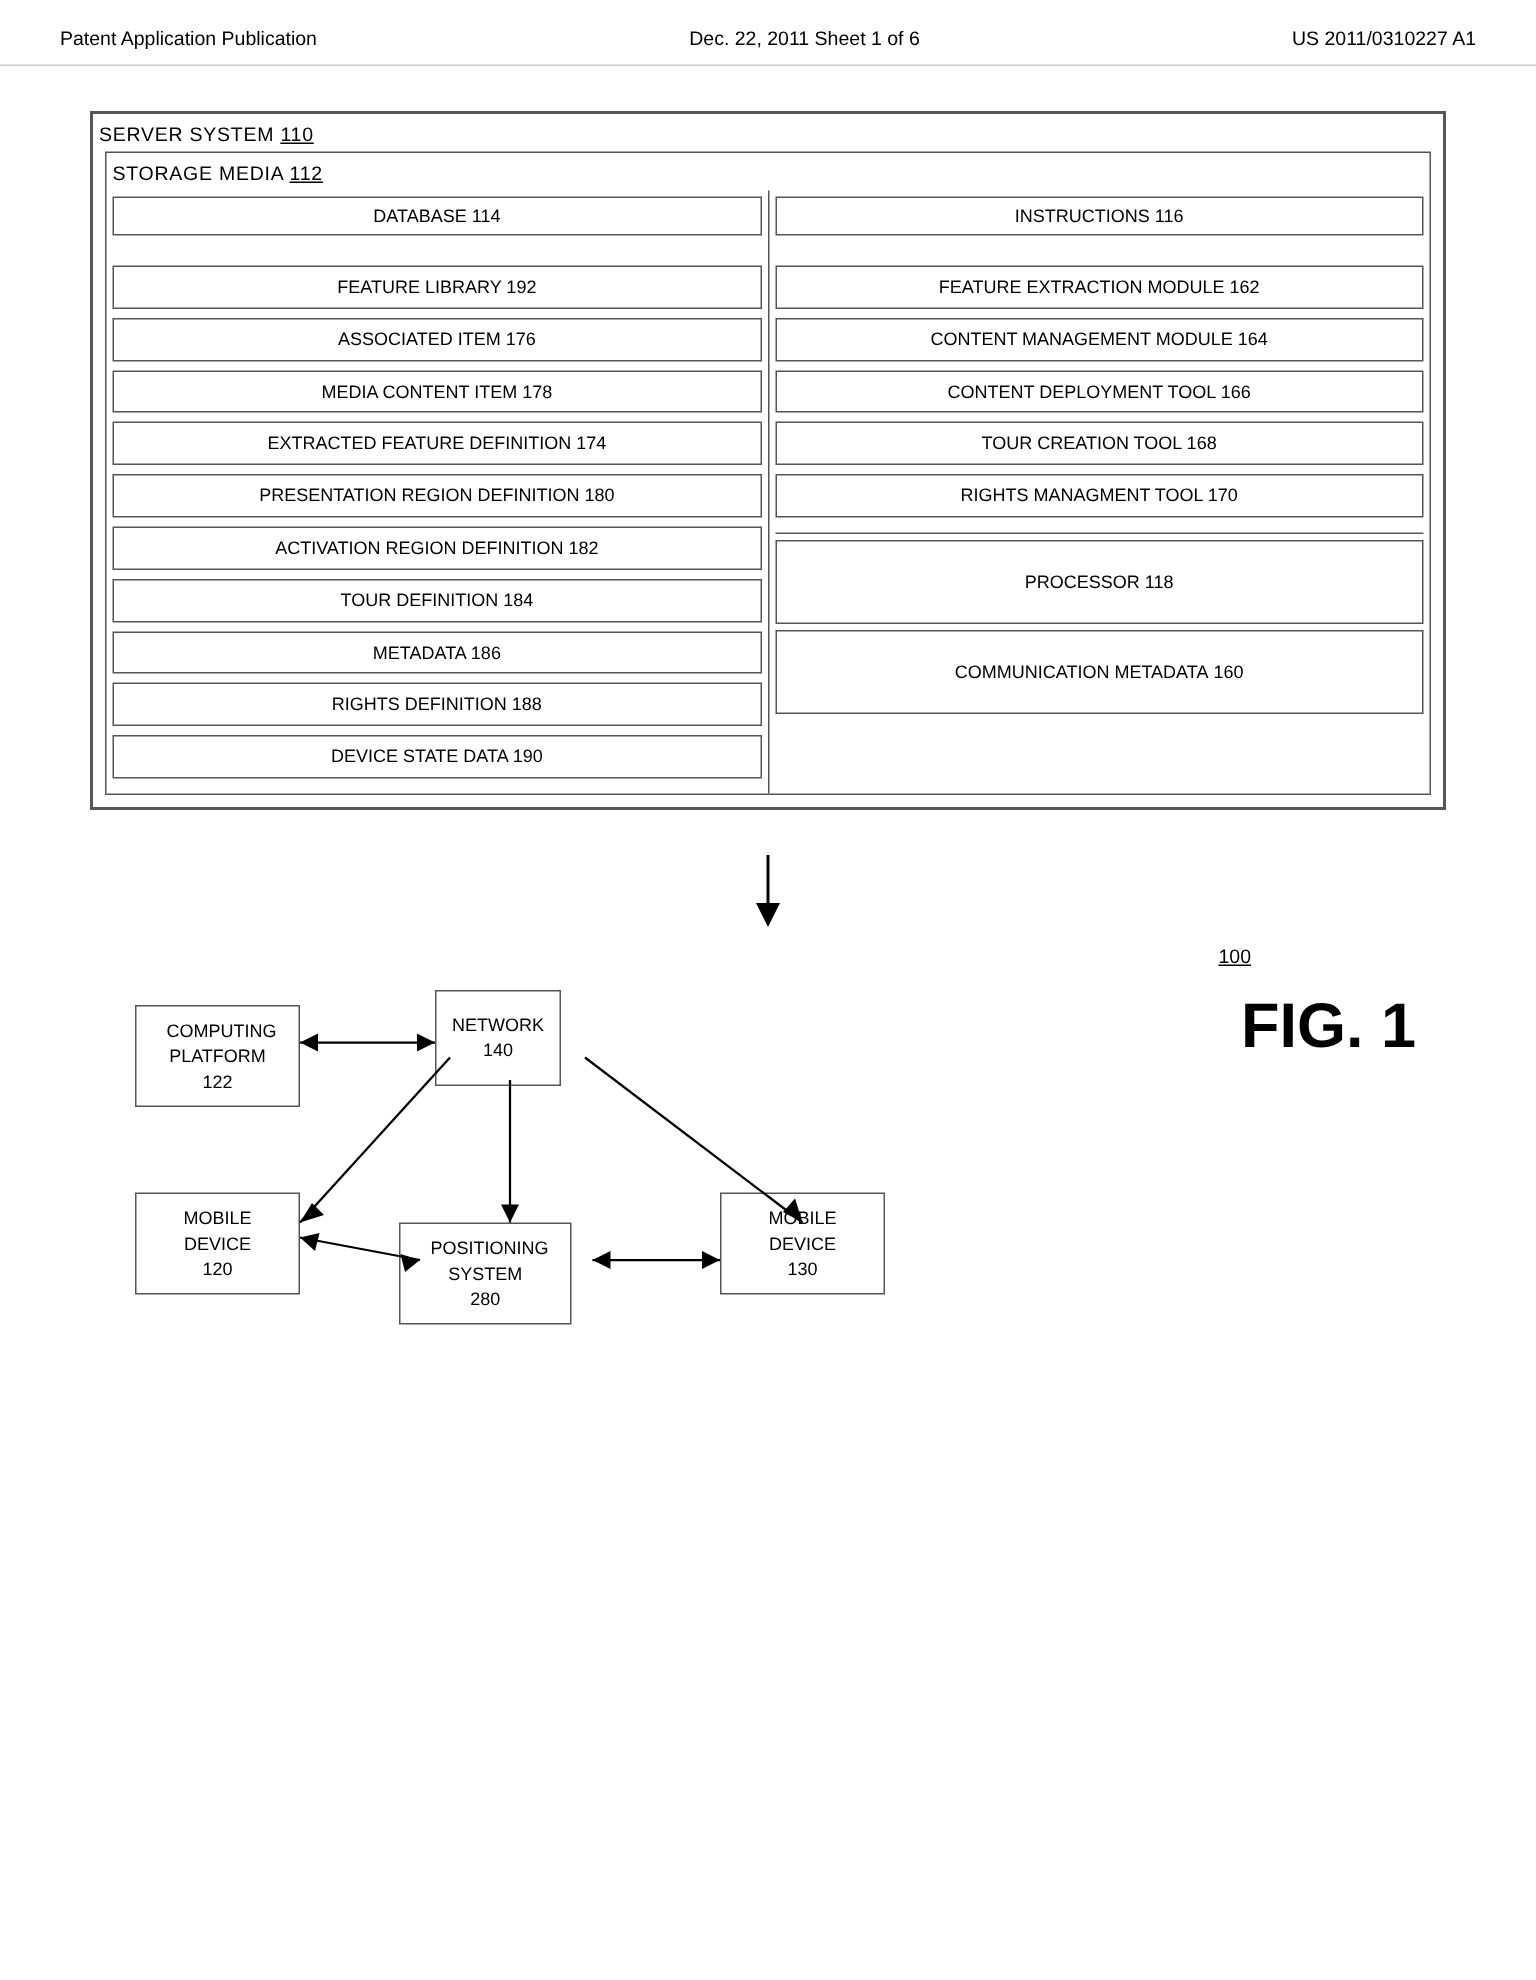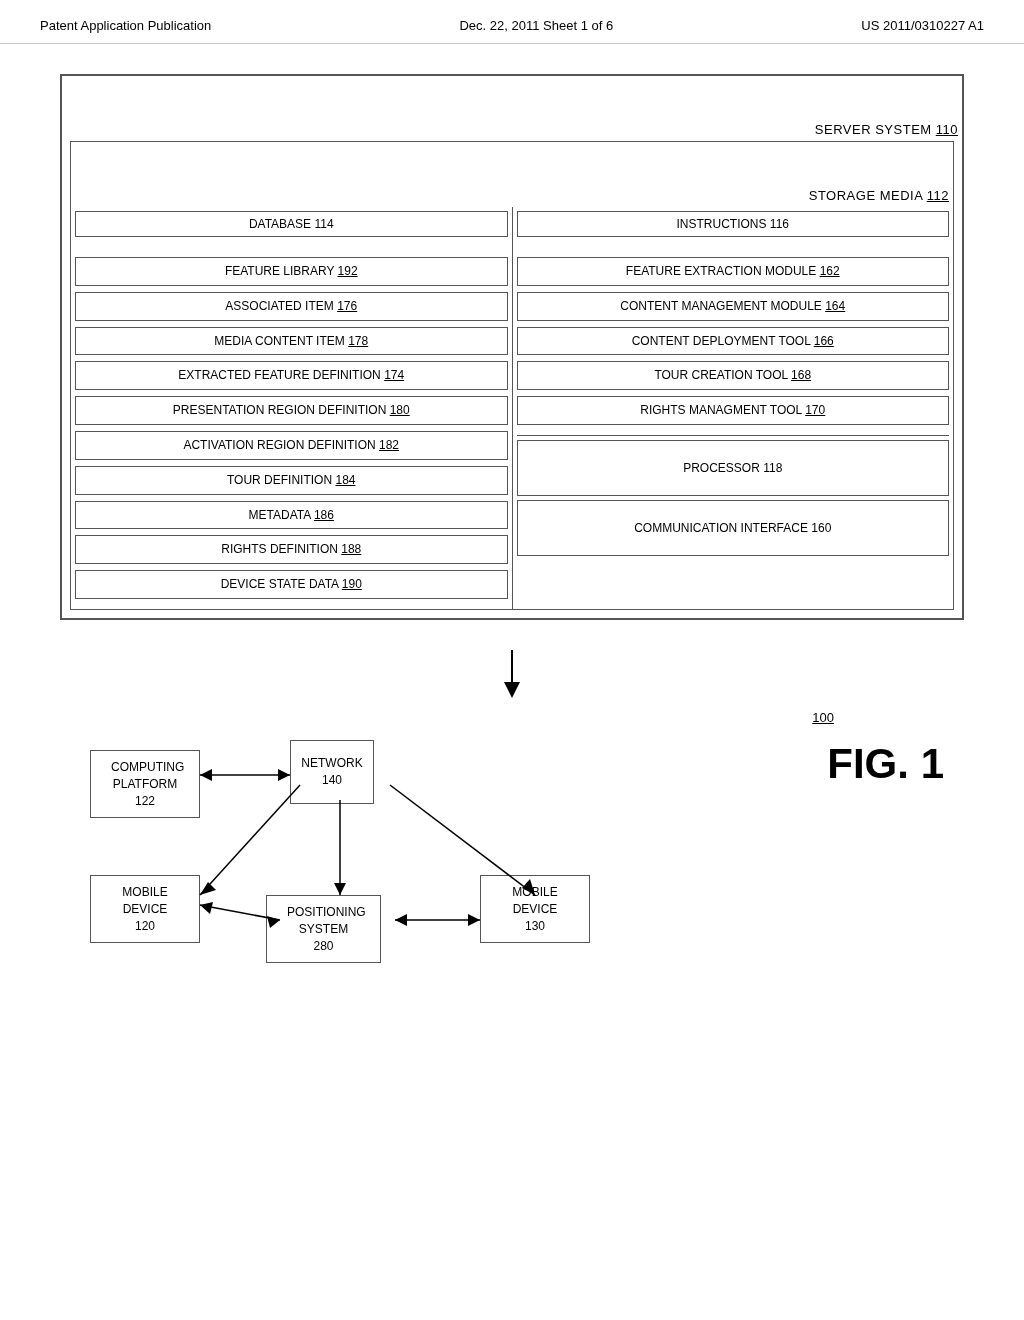--- a/index.html
+++ b/index.html
@@ -27,26 +27,25 @@
     }
 
     
     .server-system {
       border: 2px solid #555;
       padding: 0;
       margin-bottom: 30px;
     }
 
     .box-label {
-      text-align: right;
+      text-align: left;
       font-size: 13px;
       font-weight: normal;
       padding: 6px 4px 4px 4px;
       letter-spacing: 0.5px;
-      margin-top: 40px;
     }
 
     .box-label .ref {
       text-decoration: underline;
     }
 
     
     .storage-media {
       border: 1.5px solid #555;
       margin: 0 8px 8px 8px;
@@ -75,21 +74,20 @@
     .small-box {
       border: 1.5px solid #555;
       text-align: center;
       padding: 5px 8px;
       margin-bottom: 6px;
       font-size: 12px;
       line-height: 1.4;
     }
 
     .small-box .ref {
-      text-decoration: underline;
     }
 
     
     .right-top {
       border-bottom: 1.5px solid #555;
       padding-bottom: 4px;
       margin-bottom: 4px;
     }
 
     .right-bottom {
@@ -209,21 +207,21 @@
                 <div class="small-box">CONTENT DEPLOYMENT TOOL <span class="ref">166</span></div>
                 <div class="small-box">TOUR CREATION TOOL <span class="ref">168</span></div>
                 <div class="small-box">RIGHTS MANAGMENT TOOL <span class="ref">170</span></div>
               </div>
           </div>
           <div class="right-bottom">
             <div class="large-box">
               <span>PROCESSOR</span>&nbsp;<span class="ref">118</span>
             </div>
             <div class="large-box">
-              <span>COMMUNICATION INTERFACE</span>&nbsp;<span class="ref">160</span>
+              <span>COMMUNICATION METADATA</span>&nbsp;<span class="ref">160</span>
             </div>
           </div>
         </div>
 
       </div>
     </div>
   </div>
 
   <div class="arrow-down">
     <svg width="40" height="50" viewBox="0 0 40 50">

